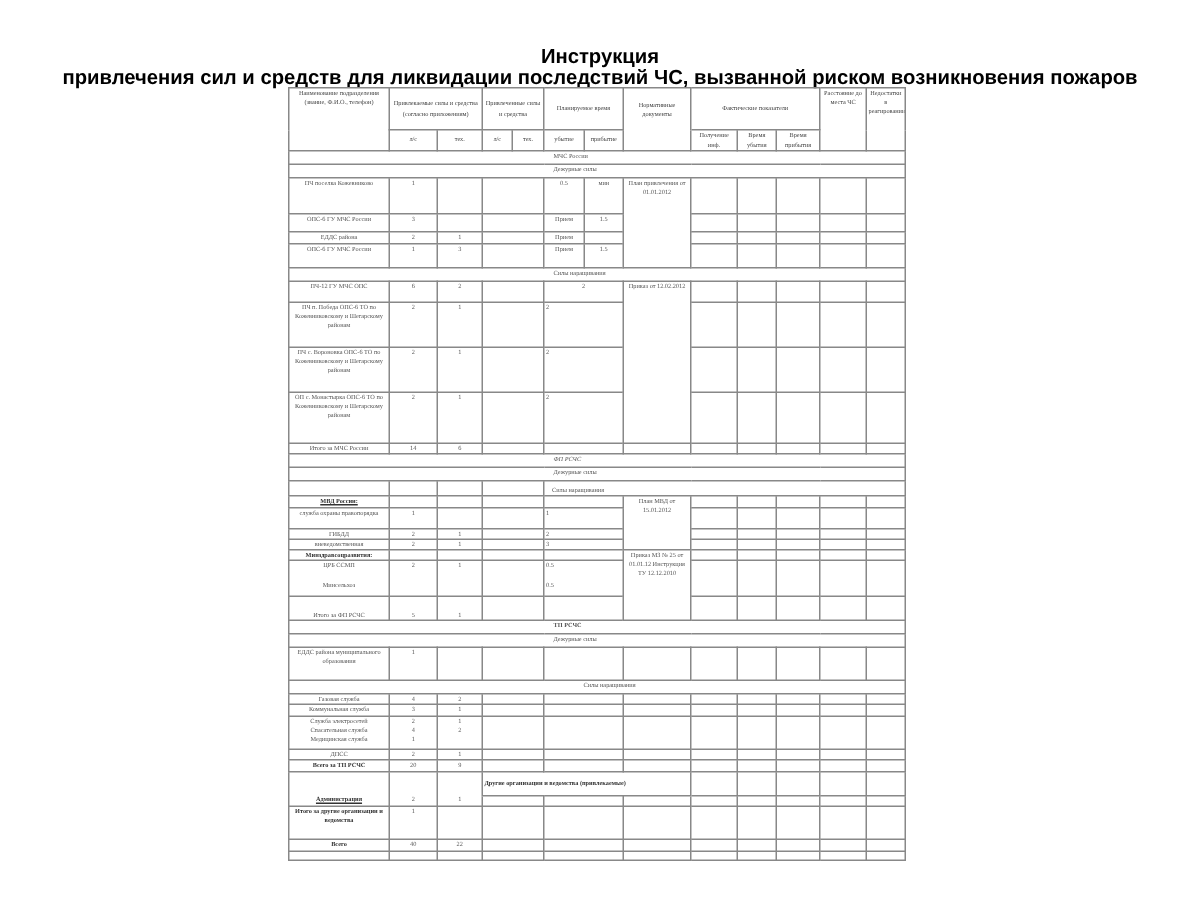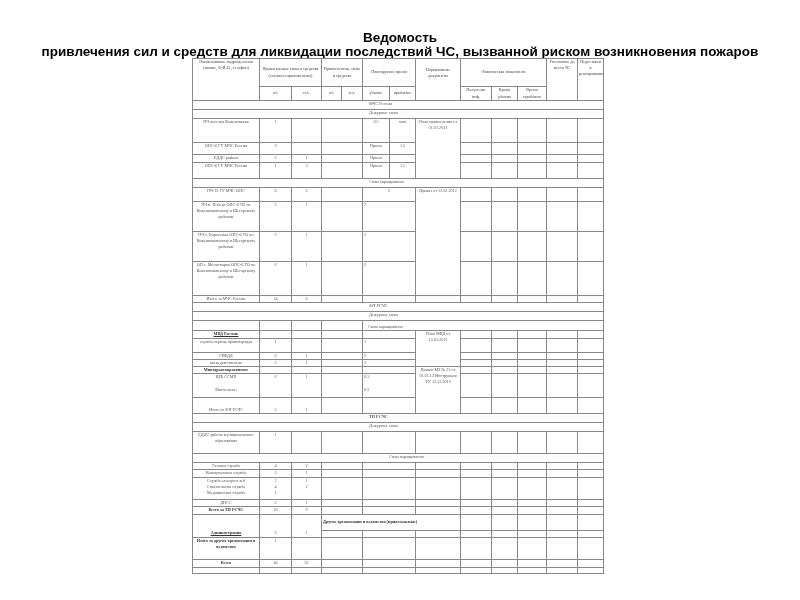--- a/index.html
+++ b/index.html
@@ -14,21 +14,21 @@
   td.sec2 { text-align:left; padding-left:170px; height:8px; }
   td.bold { font-weight:bold; color:#333; }
   tr.thick td { border-top:1.6px solid #222; }
   .hdr td { color:#444; vertical-align:middle; }
   .num { color:#555; }
   td.und { text-decoration:underline; }
 </style>
 </head>
 <body>
 
-<div class="title t1">Ведомость</div>
+<div class="title t1">Инструкция</div>
 <div class="title t2">привлечения сил и средств для ликвидации последствий ЧС,  вызванной риском возникновения пожаров</div>
 
 <div class="sheet">
 <table>
   <colgroup>
     <col style="width:67px">
         <col style="width:32px">
         <col style="width:30px">
         <col style="width:20px">
         <col style="width:21px">

